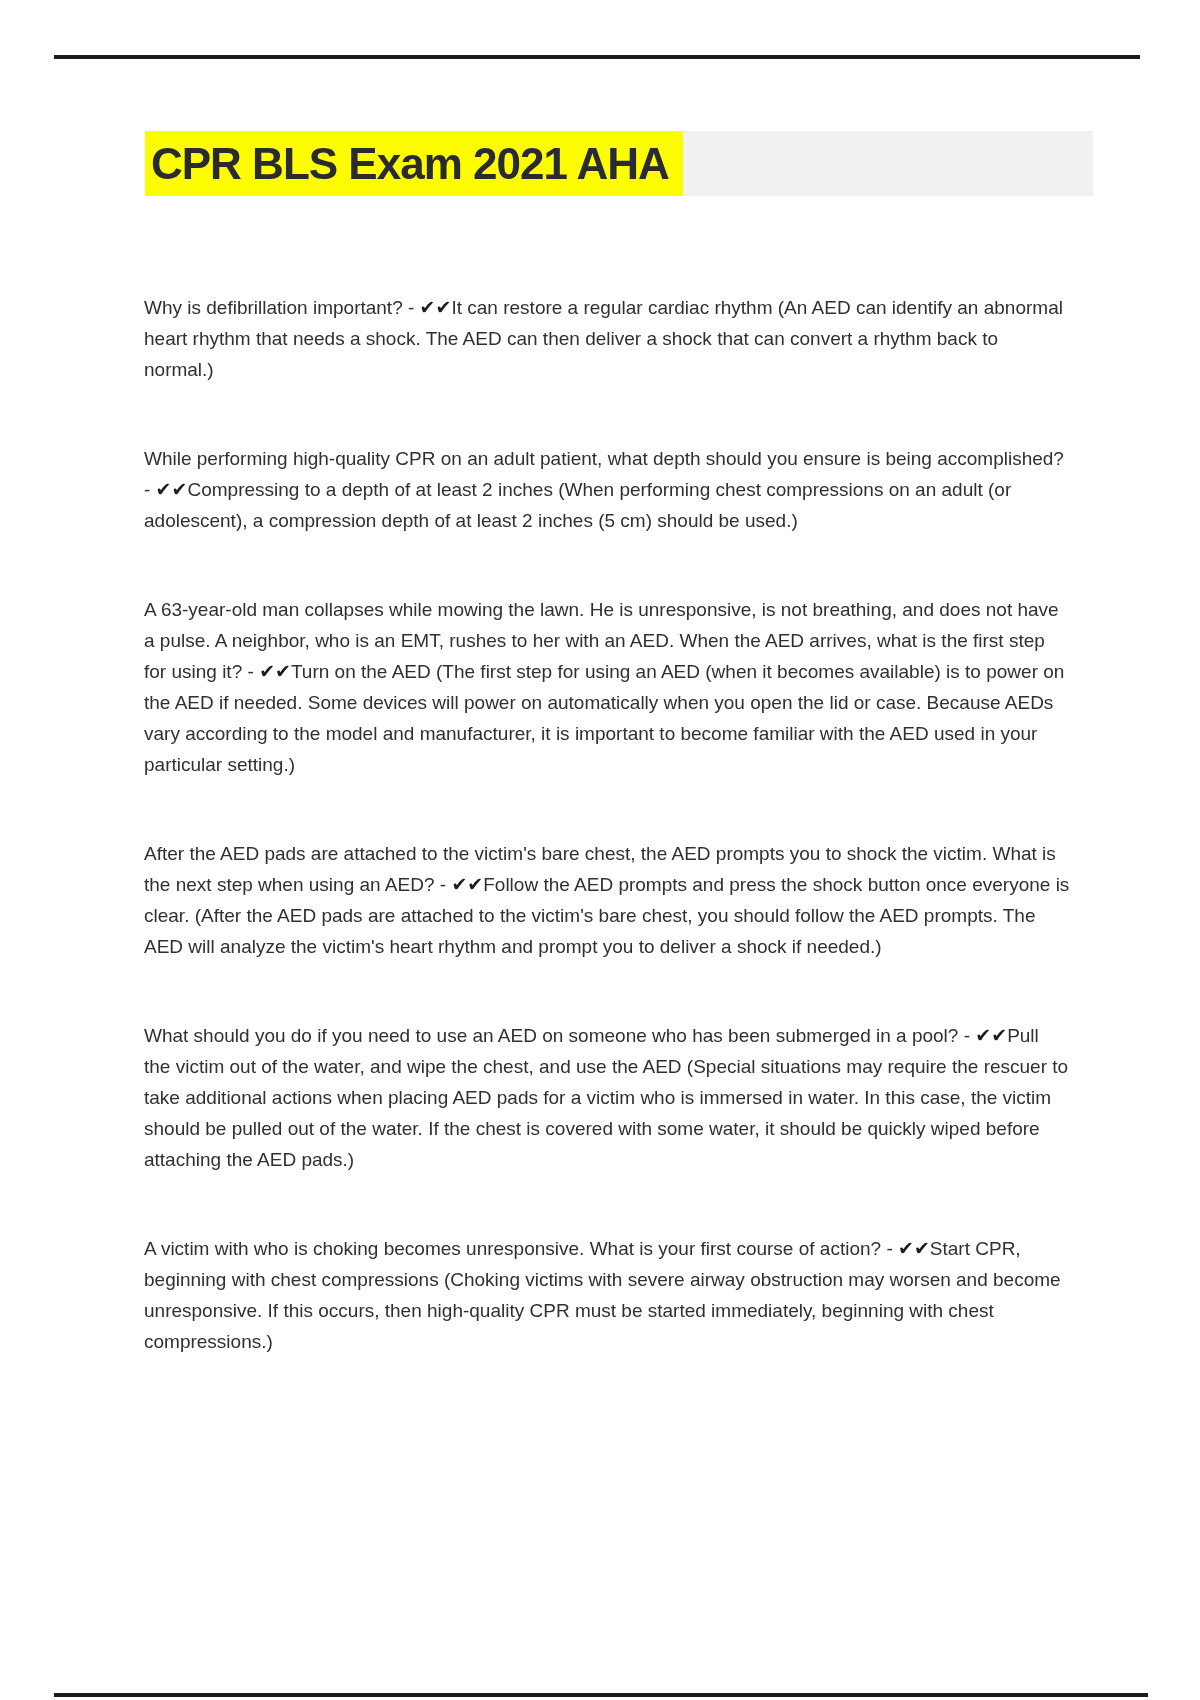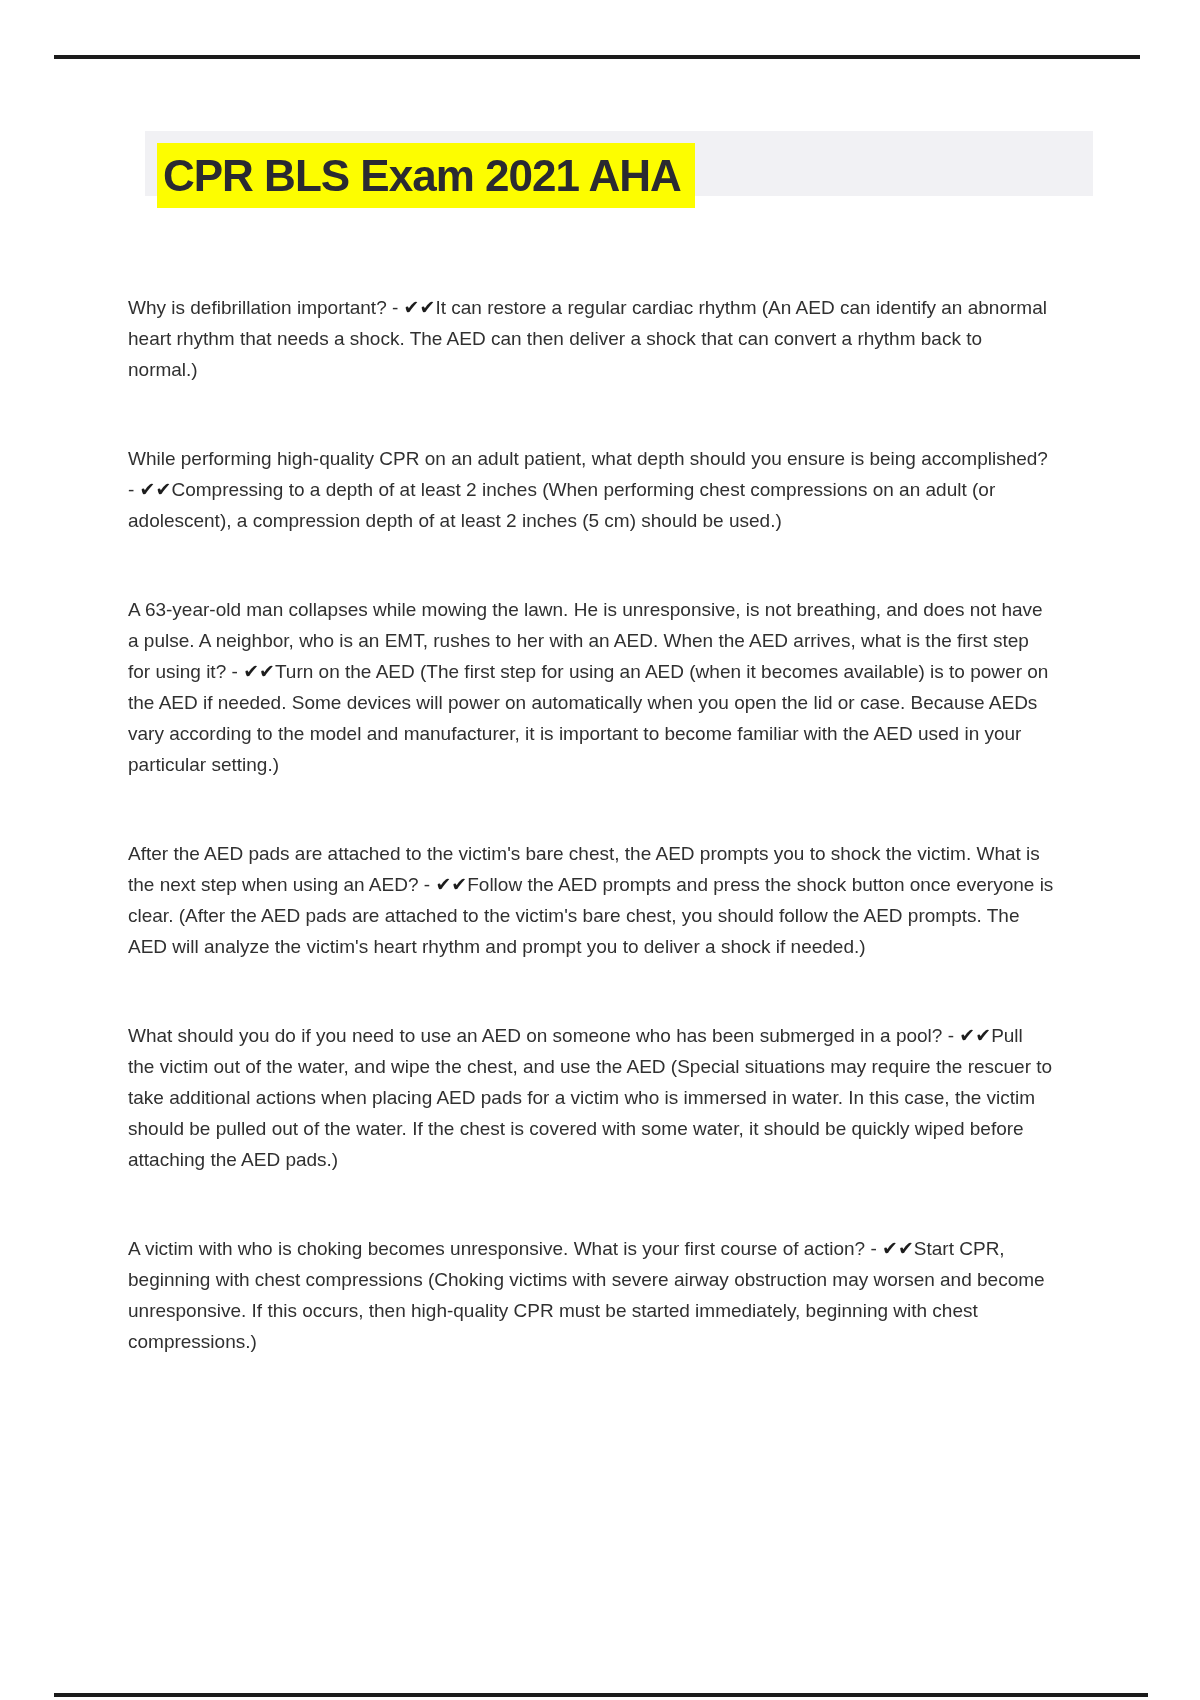--- a/index.html
+++ b/index.html
@@ -33,34 +33,34 @@
   .title-band {
     position: absolute;
     left: 145px;
     top: 131px;
     width: 948px;
     height: 65px;
     background: #f1f1f4;
   }
   .title-highlight {
     display: inline-block;
-    margin: 12px;
+    margin: 0;
     height: 65px;
     line-height: 65px;
     padding: 0 14px 0 6px;
     background: #fdfd00;
     color: #2a2a31;
     font-size: 44px;
     font-weight: bold;
     letter-spacing: -1px;
     white-space: nowrap;
   }
   .content {
     position: absolute;
-    left: 128px;
+    left: 144px;
     top: 292px;
     width: 926px;
     color: #303030;
     font-size: 19px;
     line-height: 31px;
   }
   .qa {
     margin: 0 0 58px 0;
     text-align: left;
   }

